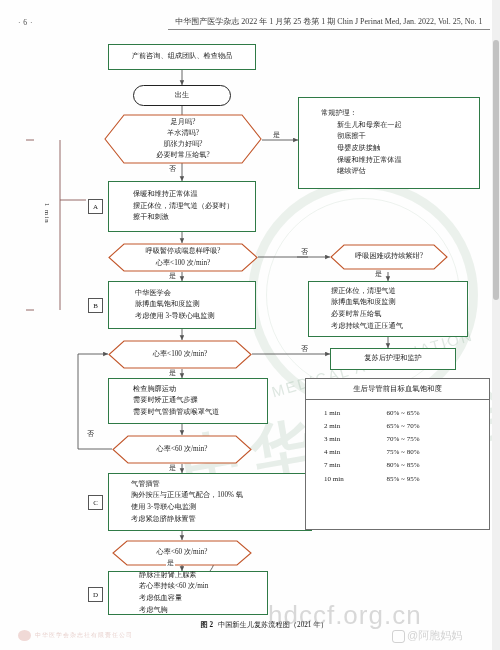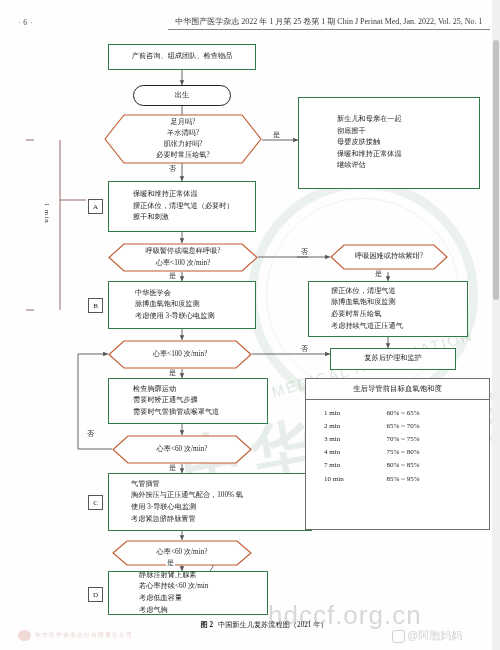--- a/index.html
+++ b/index.html
@@ -264,20 +264,21 @@
       <div>足月吗?</div>
       <div>羊水清吗?</div>
       <div>肌张力好吗?</div>
       <div>必要时常压给氧?</div>
     </div>
   </div>
   <div class="edge-label" style="left:272px;top:132px;">是</div>
   <div class="edge-label" style="left:168px;top:166px;">否</div>
 
   <div class="node rounded" style="left:298px;top:97px;width:182px;height:92px;text-align:left;padding:6px 0 6px 0;">
+    <div style="padding-left:22px;">常规护理：</div>
     <div style="padding-left:38px;">新生儿和母亲在一起</div>
     <div style="padding-left:38px;">彻底擦干</div>
     <div style="padding-left:38px;">母婴皮肤接触</div>
     <div style="padding-left:38px;">保暖和维持正常体温</div>
     <div style="padding-left:38px;">继续评估</div>
   </div>
 
   <div class="stage-label" style="left:88px;top:199px;">A</div>
   <div class="node rounded" style="left:108px;top:181px;width:148px;height:51px;text-align:left;">
     <div style="padding-left:24px;">保暖和维持正常体温</div>

